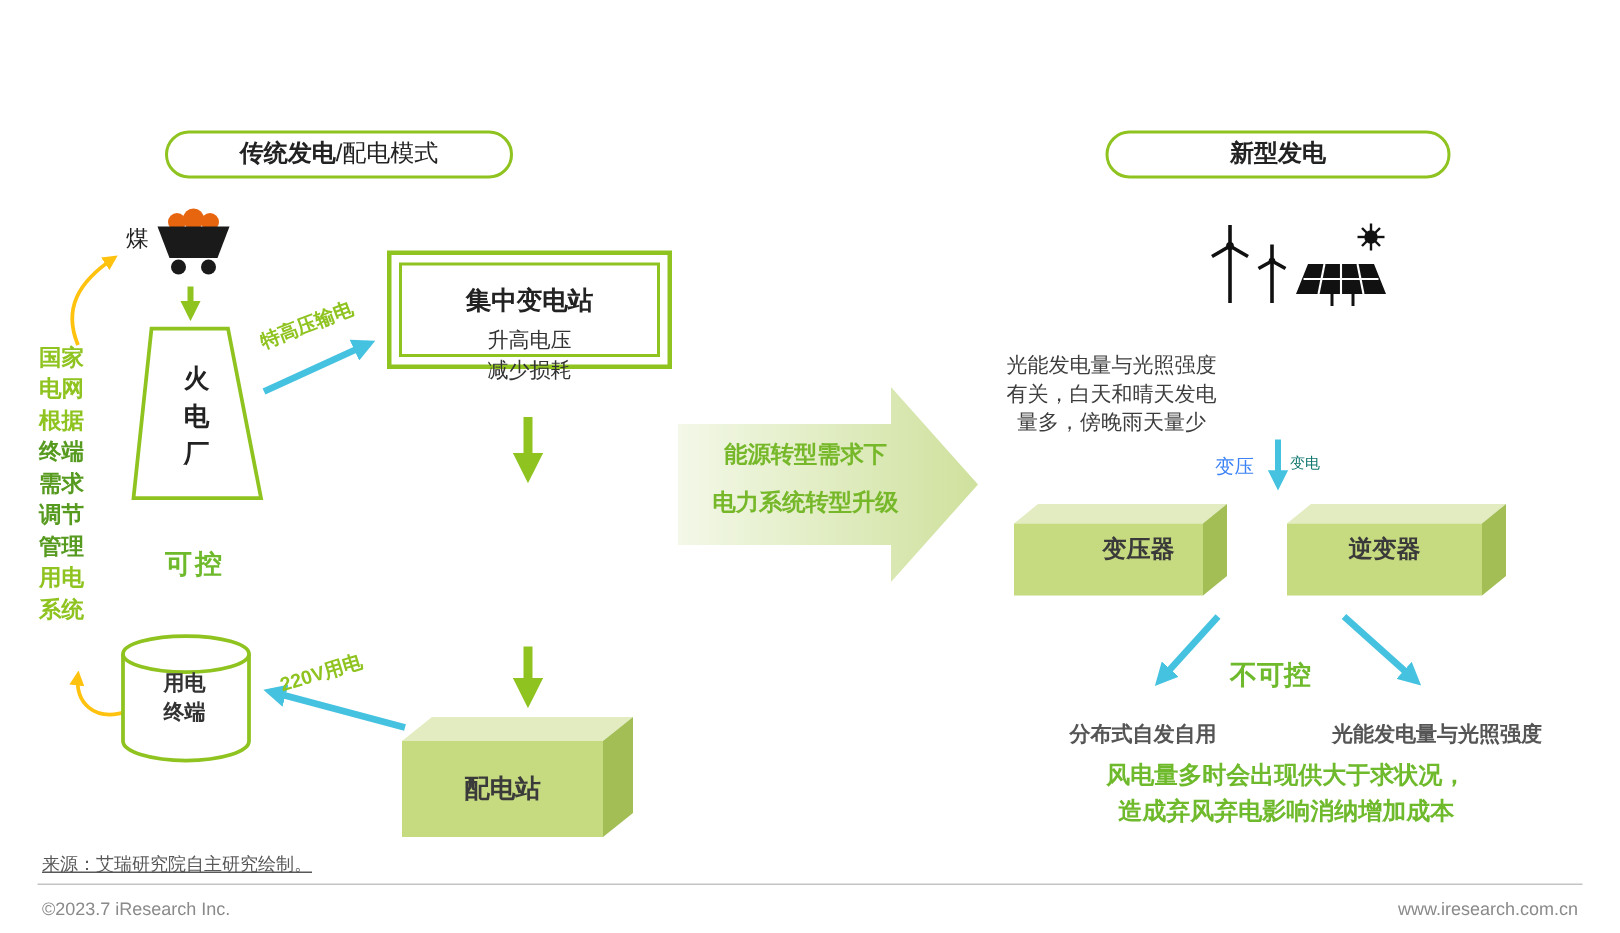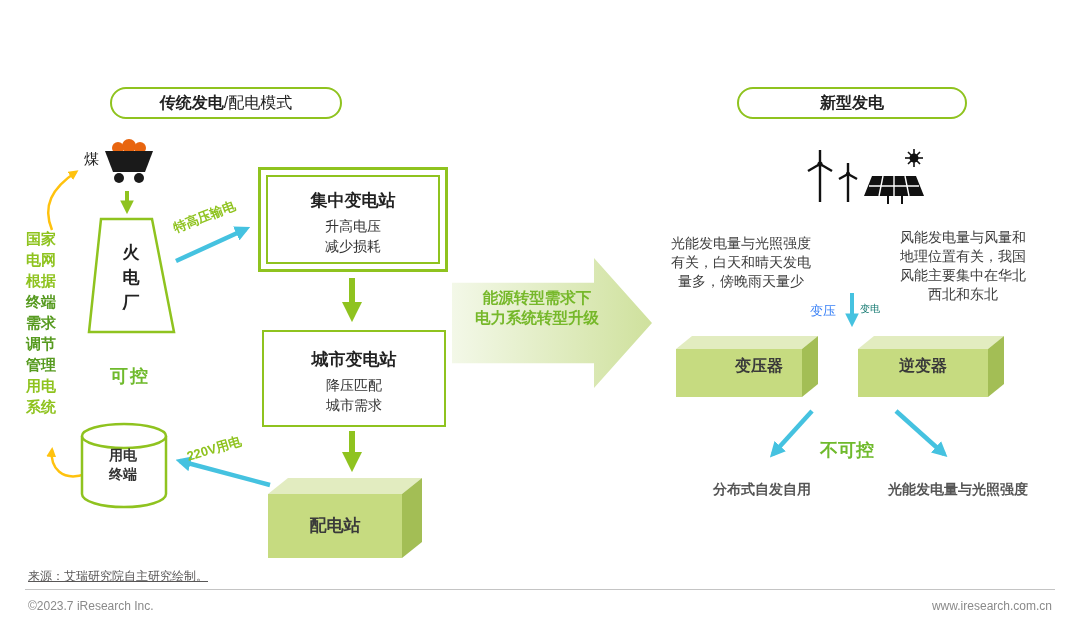--- a/index.html
+++ b/index.html
@@ -33,42 +33,42 @@
   .grid-seg2{color:#569A1F;font-weight:bold;}
 
   .plant-shape{left:86px;top:216px;}
   .plant-label{left:120px;top:240px;width:22px;font-size:17px;font-weight:bold;line-height:25px;color:#222;text-align:center;}
 
   .uhv-label{left:172px;top:208px;font-size:13px;color:#8FC31F;font-weight:600;transform:rotate(-21deg);}
 
   .box-outer{border:3px solid #8FC31F;background:#fff;}
   .box-inner{position:absolute;left:5px;top:5px;right:5px;bottom:5px;border:2px solid #8FC31F;
     display:flex;flex-direction:column;align-items:center;justify-content:flex-start;padding-top:12px;box-sizing:border-box;}
-  .central-box{left:258px;top:167px;width:190px;height:105px;box-sizing:border-box;}
+  .central-box{left:258px;top:167px;width:190px;height:79px;box-sizing:border-box;}
   .city-box{left:262px;top:330px;width:184px;height:97px;box-sizing:border-box;border:2.5px solid #8FC31F;background:#fff;
     display:flex;flex-direction:column;align-items:center;padding-top:16px;}
   .station-title{font-size:17px;font-weight:bold;color:#222;margin-bottom:4px;}
   .station-body{font-size:14px;line-height:20px;color:#333;text-align:center;}
 
   .controllable{left:98px;top:364px;width:64px;text-align:center;font-size:18px;font-weight:bold;color:#6FBA2C;letter-spacing:2px;}
 
   .cylinder{left:78px;top:420px;}
   .terminal-label{left:78px;top:446px;width:90px;text-align:center;font-size:14px;font-weight:bold;color:#333;line-height:19px;}
 
   .v220-label{left:186px;top:440px;font-size:13px;color:#8FC31F;font-weight:600;transform:rotate(-17deg);}
 
   .dist3d{left:268px;top:478px;}
   .dist-label{left:268px;top:514px;width:134px;text-align:center;font-size:17px;font-weight:bold;color:#3a3a3a;}
 
   .transition-arrow{
     left:452px;top:258px;width:200px;height:130px;
     background:linear-gradient(90deg,#F3F8E8 0%,#CFE19D 100%);
     clip-path:polygon(0 19%,71% 19%,71% 0%,100% 50%,71% 100%,71% 81%,0 81%);
   }
-  .transition-label{left:450px;top:288px;width:174px;text-align:center;font-size:15.5px;font-weight:bold;color:#76B82A;line-height:20px;}
+  .transition-label{left:450px;top:288px;width:174px;text-align:center;font-size:15.5px;font-weight:bold;color:#76B82A;line-height:32px;}
 
   .gen-icons{left:788px;top:144px;}
 
   .solar-note{left:645px;top:234px;width:192px;text-align:center;font-size:14px;line-height:19px;color:#3d3d3d;}
   .wind-note{left:884px;top:228px;width:158px;text-align:center;font-size:14px;line-height:19px;color:#3d3d3d;}
 
   .bianya{left:810px;top:302px;font-size:13px;color:#3b82f6;}
   .biandian{left:860px;top:302px;font-size:10px;color:#0f766e;}
 
   .box3d-transformer{left:676px;top:336px;}
@@ -155,25 +155,20 @@
   <div class="abs uhv-label">特高压输电</div>
 
   <div class="abs box-outer central-box">
     <div class="box-inner">
       <div class="station-title">集中变电站</div>
       <div class="station-body pre">升高电压
 减少损耗</div>
     </div>
   </div>
 
-  <div class="abs city-box">
-    <div class="station-title">城市变电站</div>
-    <div class="station-body pre">降压匹配
-城市需求</div>
-  </div>
 
   <div class="abs controllable">可控</div>
 
   <svg class="abs cylinder" width="92" height="92" viewBox="0 0 92 92">
     <path d="M4,16 L4,74 A42,13 0 0 0 88,74 L88,16" fill="#fff" stroke="#8FC31F" stroke-width="2.5"></path>
     <ellipse cx="46" cy="16" rx="42" ry="12" fill="#fff" stroke="#8FC31F" stroke-width="2.5"></ellipse>
   </svg>
   <div class="abs terminal-label pre">用电
 终端</div>
 
@@ -219,24 +214,20 @@
         <line x1="81" y1="42" x2="131" y2="42"></line>
       </g>
       <line x1="100" y1="52" x2="100" y2="60" stroke="#111" stroke-width="2"></line>
       <line x1="114" y1="52" x2="114" y2="60" stroke="#111" stroke-width="2"></line>
     </g>
   </svg>
 
   <div class="abs solar-note pre">光能发电量与光照强度
 有关，白天和晴天发电
 量多，傍晚雨天量少</div>
-  <div class="abs wind-note pre">风能发电量与风量和
-地理位置有关，我国
-风能主要集中在华北
-西北和东北</div>
 
   <div class="abs bianya">变压</div>
   <div class="abs biandian">变电</div>
 
   <svg class="abs box3d-transformer" width="144" height="62" viewBox="0 0 144 62">
     <polygon points="0,13 16,0 142,0 126,13" fill="#E2ECC0"></polygon>
     <polygon points="126,13 142,0 142,48 126,61" fill="#A3BE55"></polygon>
     <rect x="0" y="13" width="126" height="48" fill="#C6DB80"></rect>
   </svg>
   <div class="abs transformer-label">变压器</div>
@@ -246,19 +237,21 @@
     <polygon points="130,13 146,0 146,48 130,61" fill="#A3BE55"></polygon>
     <rect x="0" y="13" width="130" height="48" fill="#C6DB80"></rect>
   </svg>
   <div class="abs inverter-label">逆变器</div>
 
   <div class="abs uncontrollable">不可控</div>
 
   <div class="abs distributed">分布式自发自用</div>
   <div class="abs centralized">光能发电量与光照强度</div>
 
+  <div class="abs warning pre">风电量多时会出现供大于求状况，
+造成弃风弃电影响消纳增加成本</div>
 
   <div class="abs source">来源：艾瑞研究院自主研究绘制。</div>
   <div class="abs divider"></div>
   <div class="abs copyright">©2023.7 iResearch Inc.</div>
   <div class="abs website">www.iresearch.com.cn</div>
 
 </div>
 
 </body></html>

